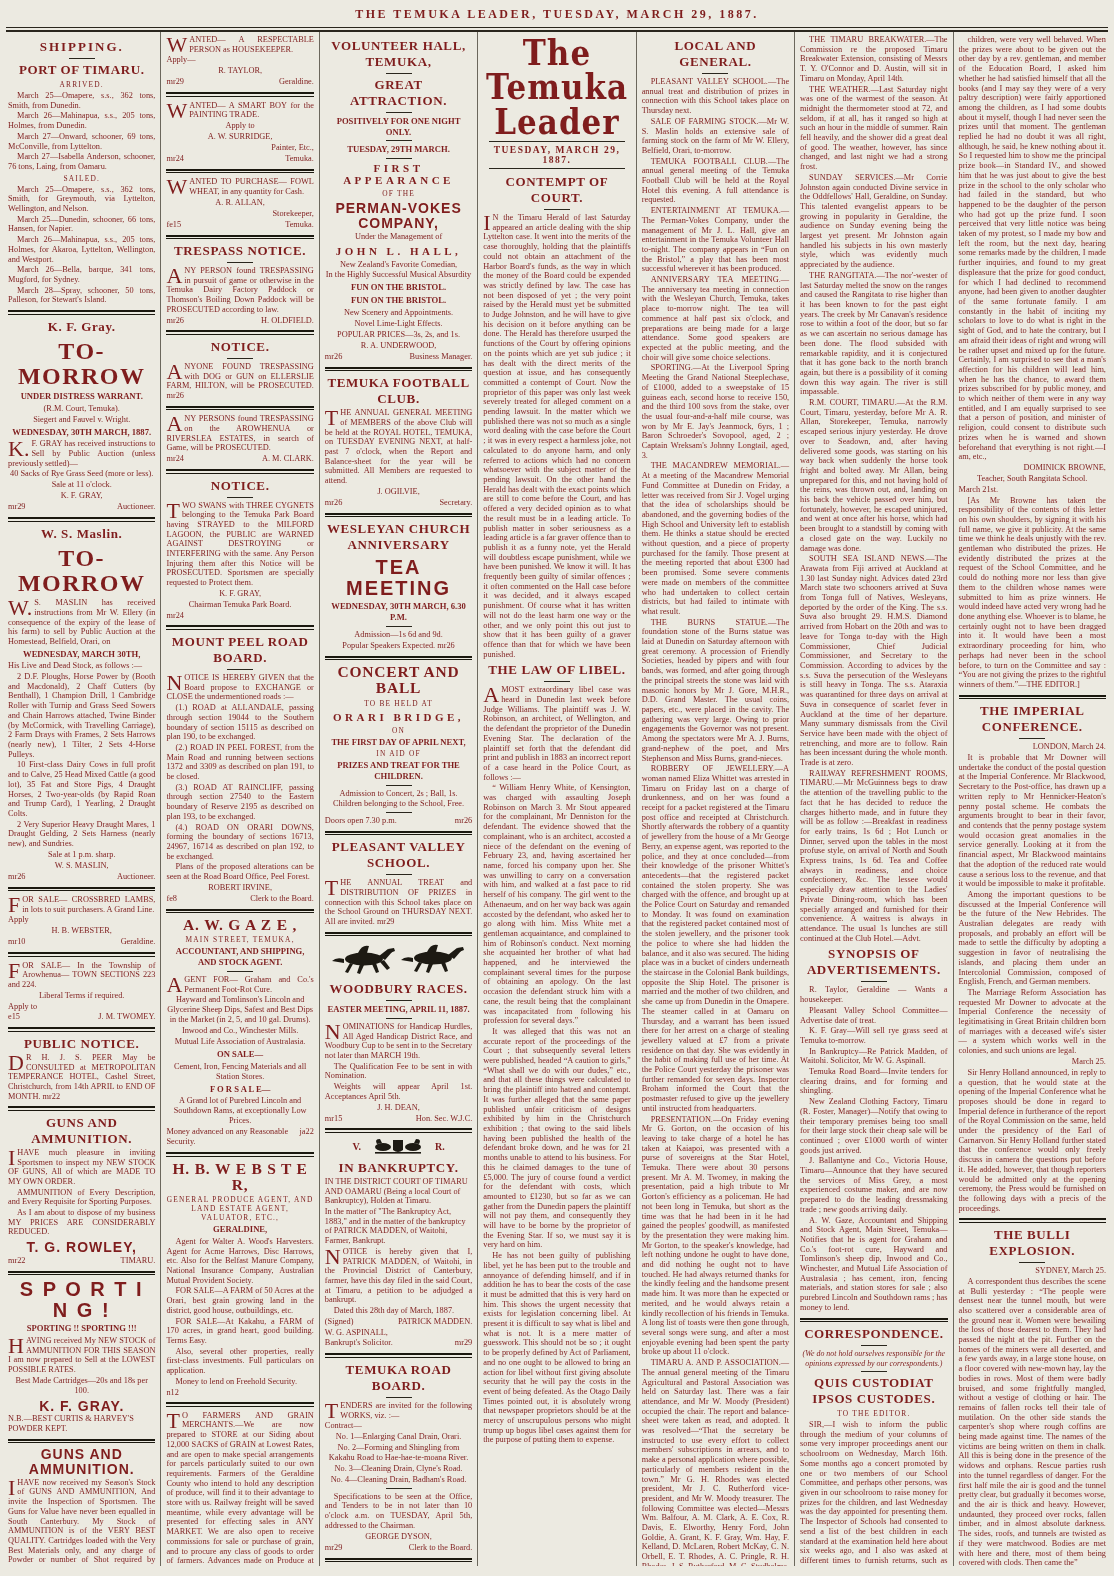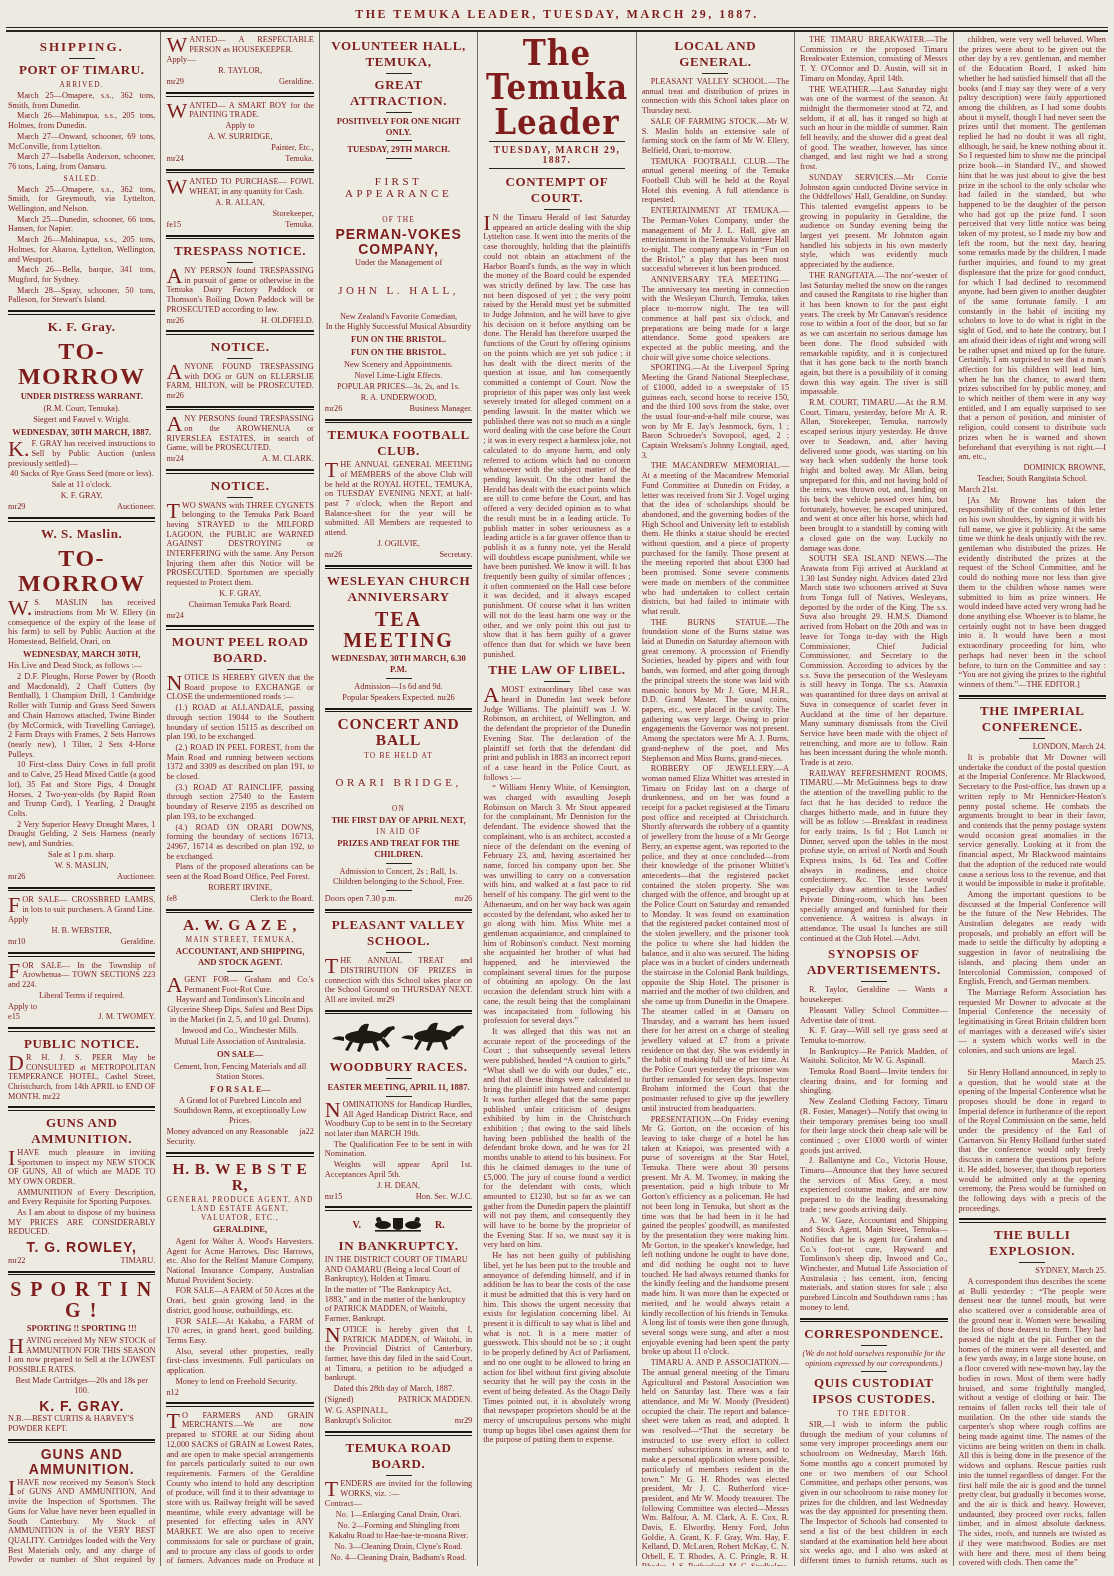--- a/index.html
+++ b/index.html
@@ -7,25 +7,25 @@
         font-family:"Liberation Serif","DejaVu Serif",serif;color:#7f1d1d;overflow:hidden;
         box-shadow:0 0 12px rgba(0,0,0,.5);}
   .runhead{text-align:center;font-size:12px;font-weight:700;letter-spacing:2.5px;padding-top:7px;white-space:nowrap;}
   .headrule{margin:5px 6px 0;border-top:1px solid #2a261d;border-bottom:2px solid #2a261d;height:2px;}
   .cols{display:flex;padding:0 3px;height:1534px;}
   .col{flex:1 1 0;min-width:0;padding:3px 5px 0;overflow:hidden;border-left:1px solid #6b675c;}
   .col:first-child{border-left:none;}
   .h1{text-align:center;font-size:13px;font-weight:700;letter-spacing:2px;margin:4px 0 2px;}
   .h3{text-align:center;font-size:13px;font-weight:700;letter-spacing:.6px;margin:3px 0 1px;}
   .sc{text-align:center;font-size:7.4px;letter-spacing:1.2px;margin:2px 0;}
-  .sp{text-align:center;font-size:11px;font-weight:400;letter-spacing:3.5px;margin:16px 0;}
+  .sp{text-align:center;font-size:11px;font-weight:700;letter-spacing:3.5px;margin:3px 0;}
   .d1{text-align:center;font-size:24px;font-weight:700;letter-spacing:1.5px;margin:4px 0 2px;line-height:1.05;}
   .d2{text-align:center;font-size:15.5px;font-weight:700;letter-spacing:.8px;margin:3px 0 1px;line-height:1.05;}
   .ds1{text-align:center;font-size:20px;font-weight:700;letter-spacing:2px;margin:4px 0 2px;
-       font-family:Liberation Serif, serif;line-height:1.05;}
+       font-family:Liberation Sans, sans-serif;line-height:1.05;}
   .ds2{text-align:center;font-size:14px;font-weight:700;letter-spacing:1px;margin:3px 0 1px;
        font-family:"Liberation Sans","DejaVu Sans",sans-serif;line-height:1.05;}
   .bl{text-align:center;font-size:31px;font-weight:700;font-family:"DejaVu Serif",serif;
       margin:6px 0 3px;letter-spacing:1px;line-height:1;transform:scaleY(1.12);}
   .dateline{text-align:center;font-size:9.5px;font-weight:700;letter-spacing:1.5px;
       border-top:1px solid #2a261d;border-bottom:1px solid #2a261d;padding:3px 0;margin:7px 6px 5px;}
   .p{font-size:8.3px;line-height:1.17;text-align:justify;text-indent:9px;margin:0 0 1px;}
   .pdc{text-indent:0;}
   .pdc::first-letter{font-size:22px;float:left;line-height:15px;padding:2px 2px 0 0;}
   .pl{font-size:8.3px;line-height:1.17;margin:0 0 1px;}

